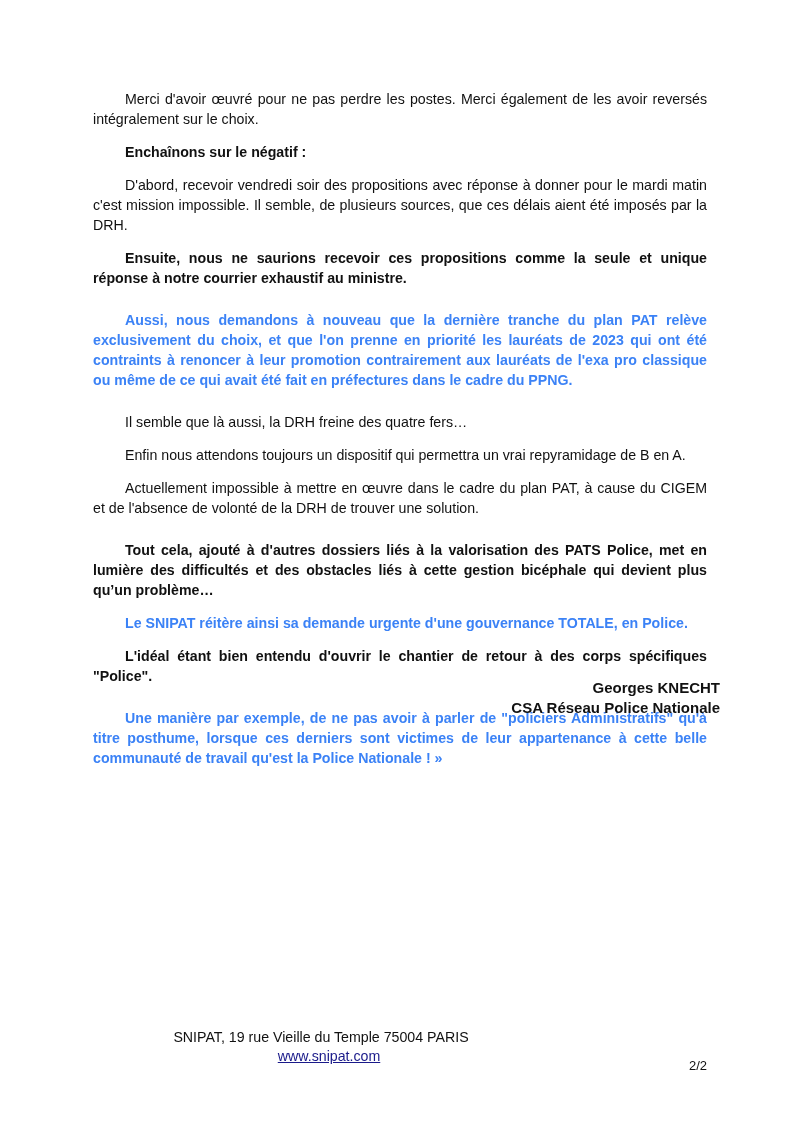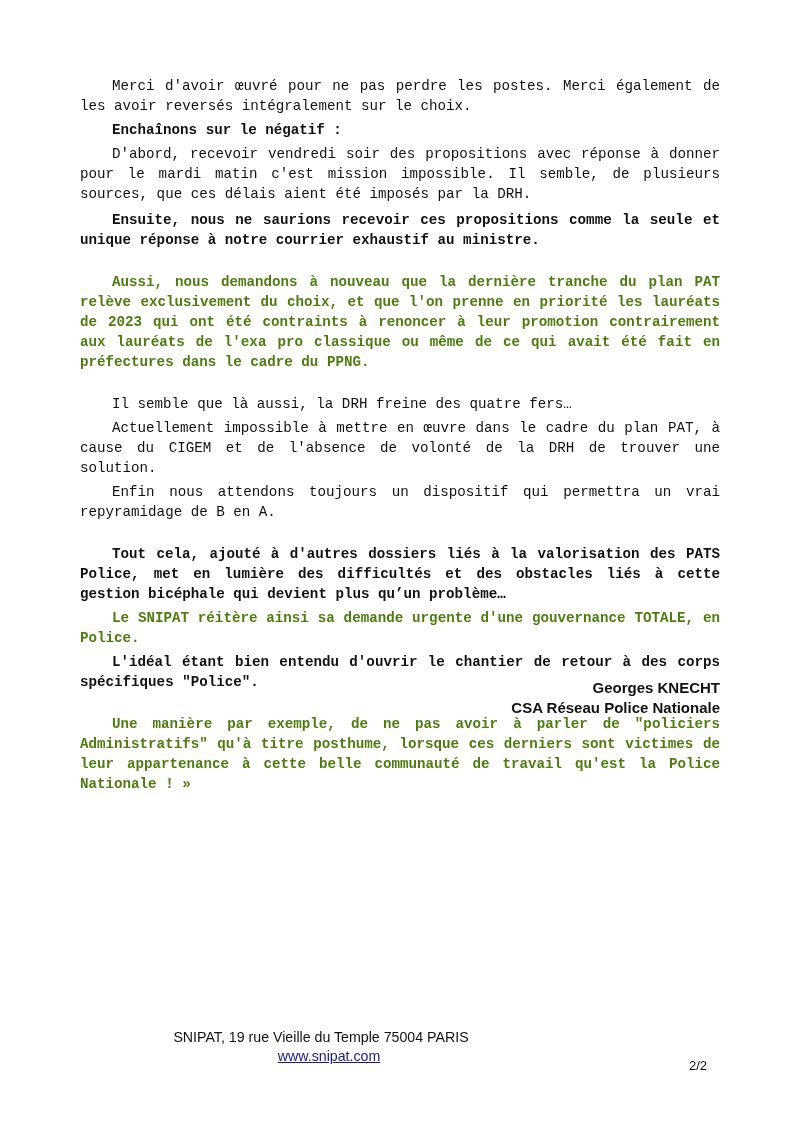--- a/index.html
+++ b/index.html
@@ -1,43 +1,43 @@
 <!DOCTYPE html>
 <html><head>
   <meta charset="utf-8">
   <style>
     html, body { margin: 0; padding: 0; background: #ffffff; }
     body { width: 794px; height: 1123px; position: relative; overflow: hidden;
       font-family: "Liberation Sans", "DejaVu Sans", sans-serif; color: #111; }
     .page { position: absolute; left: 80px; top: 76px; width: 640px; }
-    p { margin: 0; font-size: 14.2px; line-height: 20px; text-align: justify; text-indent: 32px; font-family: Liberation Mono, monospace; }
+    p { margin: 13px; font-size: 14.2px; line-height: 20px; text-align: justify; text-indent: 32px; }
     .bold { font-weight: bold; }
-    .red { color: #4d7c0f; }
+    .red { color: #3b82f6; }
     .gap4 { margin-top: 4px; }
     .gap6 { margin-top: 6px; }
     .gap22 { margin-top: 22px; }
     .signature { position: absolute; right: 74px; top: 678px; text-align: right;
       font-weight: bold; font-size: 15px; line-height: 20px; margin-left: 38px; }
     .footer { position: absolute; left: 0; width: 642px; top: 1028px; text-align: center;
       font-size: 14.2px; line-height: 19px; }
     .footer a { color: #1a1a8a; text-decoration: underline; margin-left: 16px; }
     .pagenum { position: absolute; left: 689px; top: 1058px; font-size: 13px; }
   </style>
 </head>
 <body>
 
 <div class="page">
   <p>Merci d'avoir œuvré pour ne pas perdre les postes. Merci également de les avoir reversés intégralement sur le choix.</p>
   <p class="bold gap4">Enchaînons sur le négatif :</p>
   <p class="gap4">D'abord, recevoir vendredi soir des propositions avec réponse à donner pour le mardi matin c'est mission impossible. Il semble, de plusieurs sources, que ces délais aient été imposés par la DRH.</p>
   <p class="bold gap6">Ensuite, nous ne saurions recevoir ces propositions comme la seule et unique réponse à notre courrier exhaustif au ministre.</p>
   <p class="bold red gap22">Aussi, nous demandons à nouveau que la dernière tranche du plan PAT relève exclusivement du choix, et que l'on prenne en priorité les lauréats de 2023 qui ont été contraints à renoncer à leur promotion contrairement aux lauréats de l'exa pro classique ou même de ce qui avait été fait en préfectures dans le cadre du PPNG.</p>
   <p class="gap22">Il semble que là aussi, la DRH freine des quatre fers…</p>
+  <p class="gap4">Enfin nous attendons toujours un dispositif qui permettra un vrai repyramidage de B en A.</p>
   <p class="gap4">Actuellement impossible à mettre en œuvre dans le cadre du plan PAT, à cause du CIGEM et de l'absence de volonté de la DRH de trouver une solution.</p>
-  <p class="gap4">Enfin nous attendons toujours un dispositif qui permettra un vrai repyramidage de B en A.</p>
   <p class="bold gap22">Tout cela, ajouté à d'autres dossiers liés à la valorisation des PATS Police, met en lumière des difficultés et des obstacles liés à cette gestion bicéphale qui devient plus qu’un problème…</p>
   <p class="bold red gap4">Le SNIPAT réitère ainsi sa demande urgente d'une gouvernance TOTALE, en Police.</p>
   <p class="bold gap4">L'idéal étant bien entendu d'ouvrir le chantier de retour à des corps spécifiques "Police".</p>
   <p class="bold red gap22">Une manière par exemple, de ne pas avoir à parler de "policiers Administratifs" qu'à titre posthume, lorsque ces derniers sont victimes de leur appartenance à cette belle communauté de travail qu'est la Police Nationale ! »</p>
 </div>
 
 <div class="signature">
   <div>Georges KNECHT</div>
   <div>CSA Réseau Police Nationale</div>
 </div>

